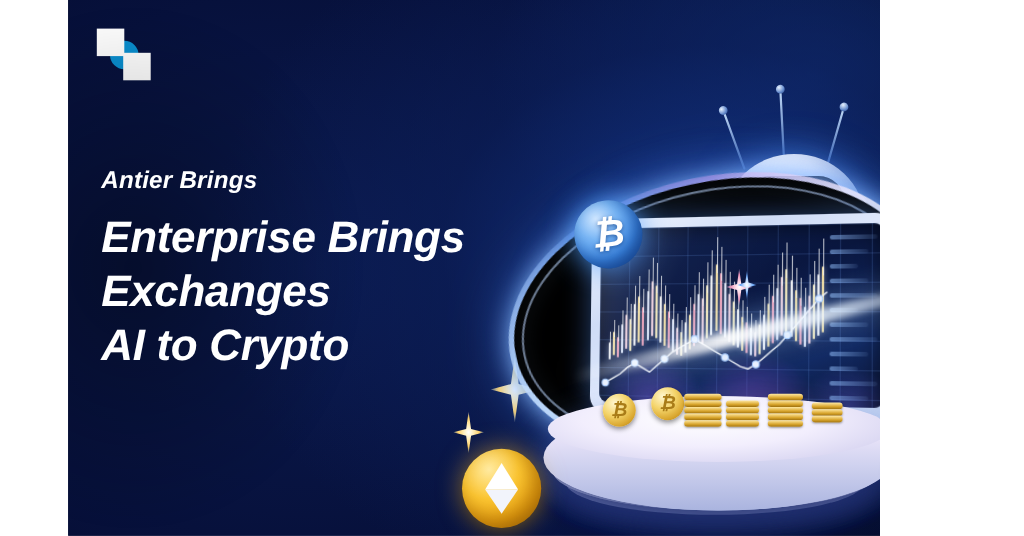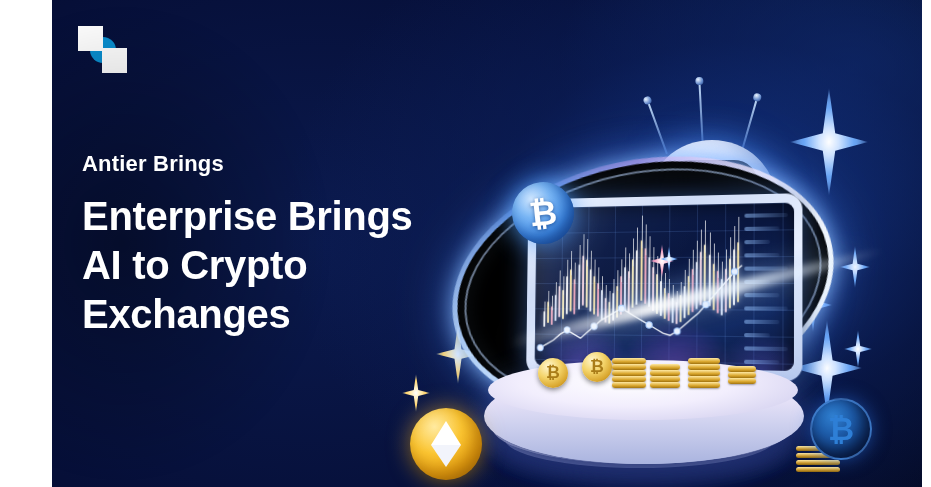--- a/index.html
+++ b/index.html
@@ -10,27 +10,28 @@
     overflow:hidden;
   }
   #banner {
     position:absolute; left:0; top:0;
     width:931px; height:487px;
     background:#ffffff;
   }
   
   .canvas {
     position:absolute;
-    left:52px; top:0; width:870px; height:487px;
+    left:62px; top:0; width:738px; height:487px;
     overflow:hidden;
     background:
       radial-gradient(ellipse 620px 480px at 78% 46%, rgba(19,52,132,0.95) 0%, rgba(12,32,92,0.55) 38%, rgba(6,14,48,0.0) 72%),
       radial-gradient(ellipse 420px 300px at 92% 14%, rgba(22,62,150,0.55) 0%, rgba(10,24,70,0.0) 70%),
       radial-gradient(ellipse 700px 560px at 30% 50%, #0b1a4e 0%, #060f38 55%, #03081f 100%),
       linear-gradient(120deg, #03061a 0%, #061241 50%, #020616 100%);
+    font-style: italic;
   }
   .canvas::after{
     content:""; position:absolute; inset:0;
     background:radial-gradient(ellipse 300px 340px at 8% 50%, rgba(0,0,0,0.35), rgba(0,0,0,0) 70%);
     pointer-events:none;
   }
 
   
   .logo { position:absolute; left:26px; top:22px; width:56px; height:52px; }
   .logo .sq { position:absolute; background:#ffffff; }
@@ -292,22 +293,22 @@
     <div class="logo">
       <div class="circ"></div>
       <div class="sq sq1"></div>
       <div class="sq sq2"></div>
     </div>
 
     <div class="copy">
       <div class="eyebrow">Antier Brings</div>
       <div class="headline">
         <span class="hl-line">Enterprise Brings</span>
+        <span class="hl-line">Exchanges</span>
         <span class="hl-line">AI to Crypto</span>
-        <span class="hl-line">Exchanges</span>
       </div>
     </div>
 
     <div class="scene">
 
       <div class="scene-glow"></div>
 
       <div class="spark s1">
           <i></i>
         </div>

